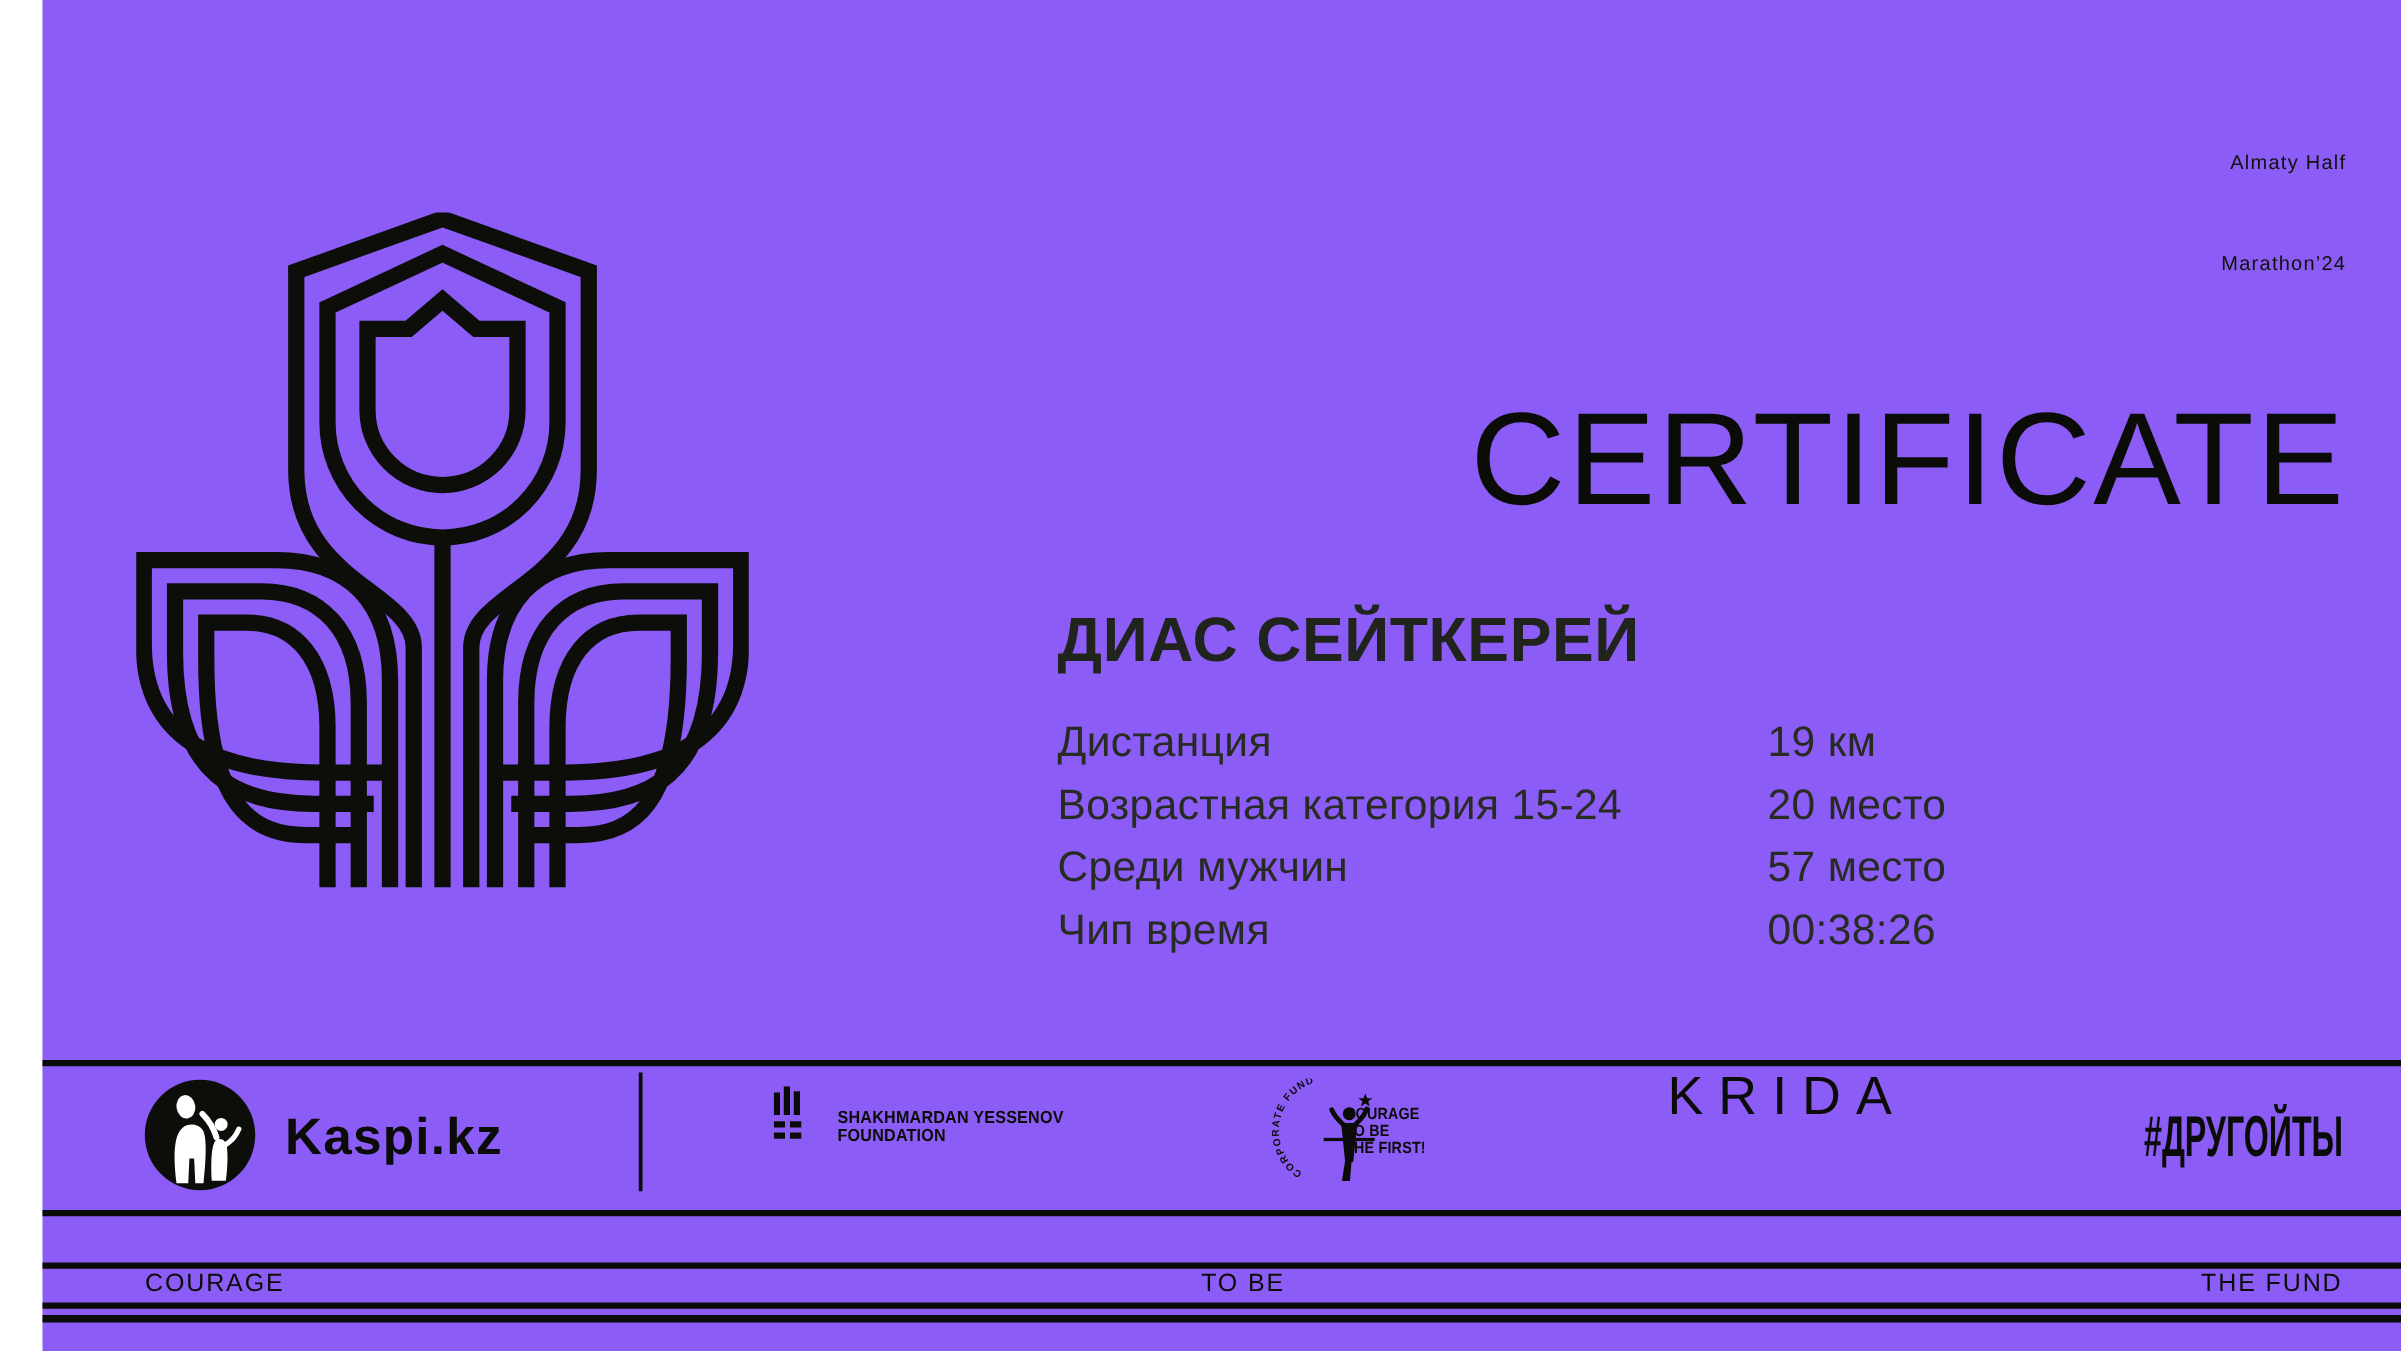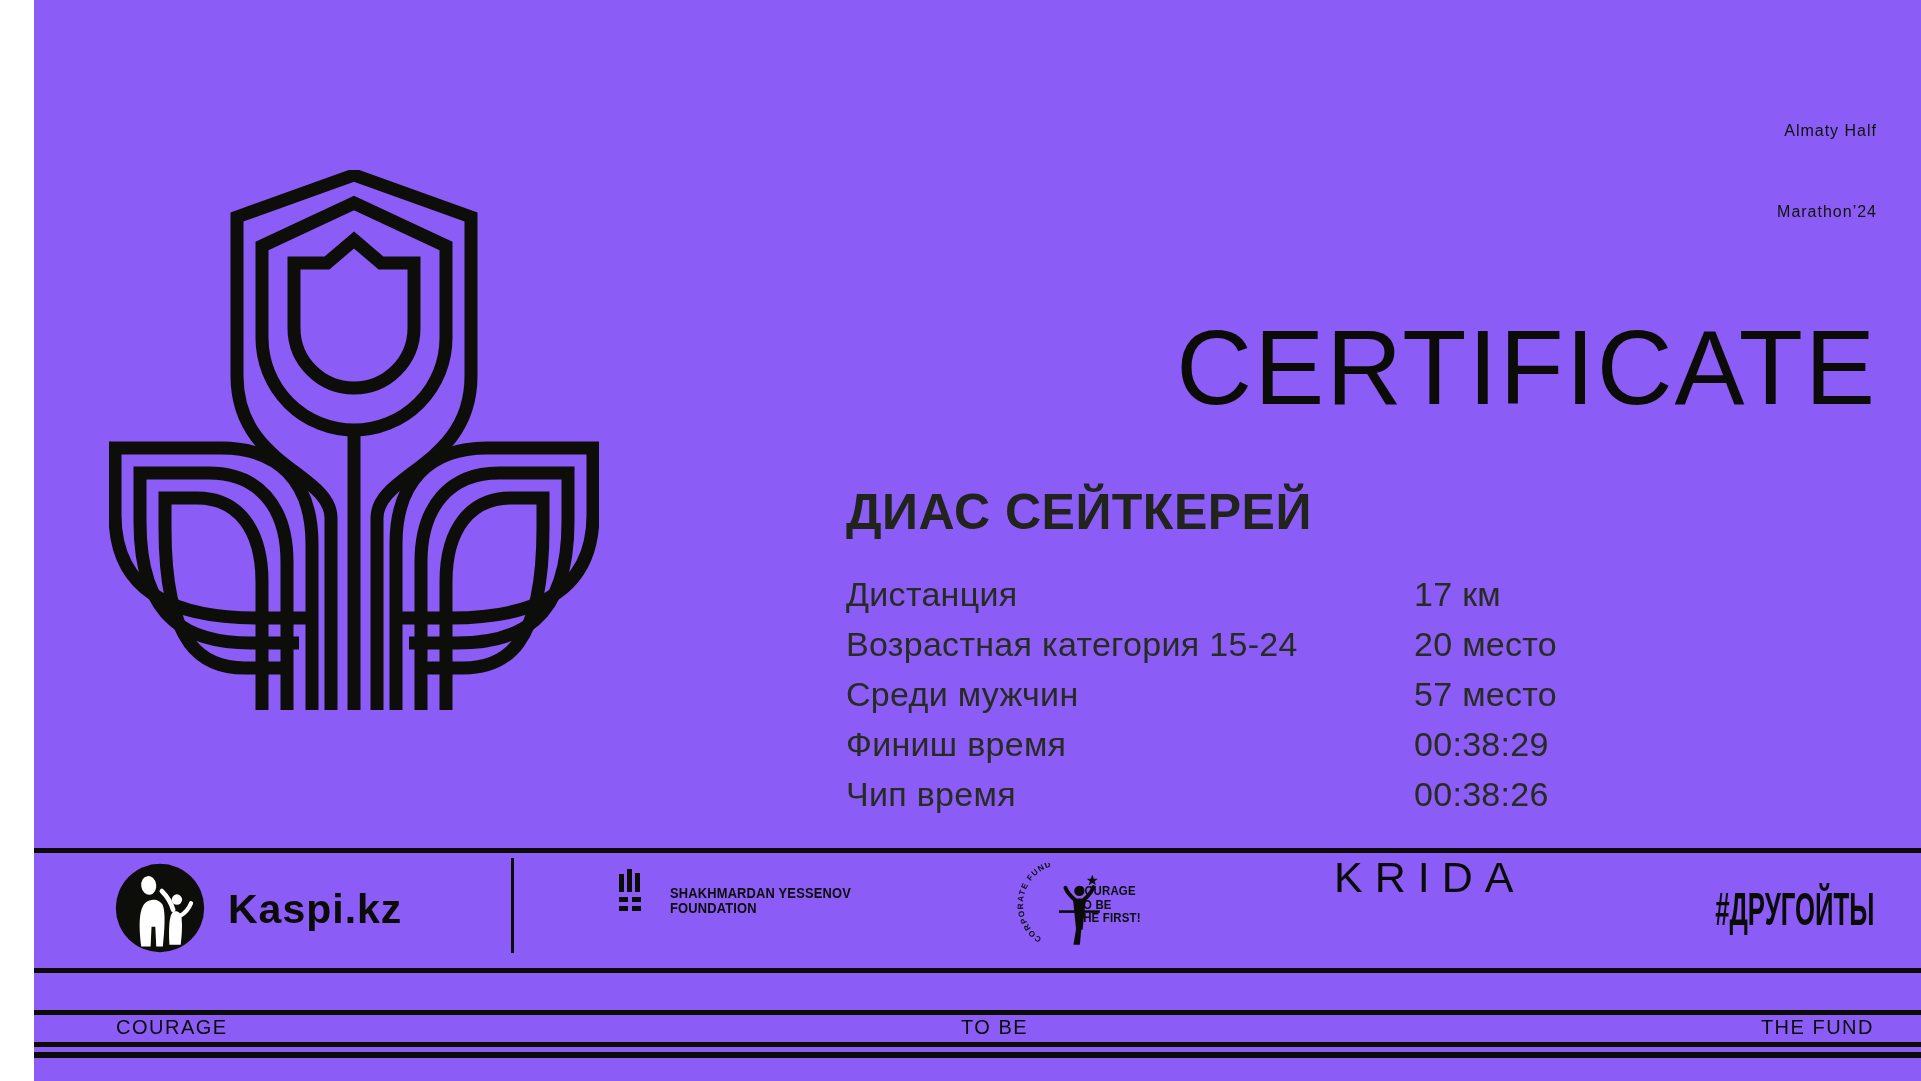--- a/index.html
+++ b/index.html
@@ -91,33 +91,29 @@
     <div>Marathon’24</div>
   </div>
 
   <div class="heading">CERTIFICATE</div>
 
   <div class="name">ДИАС СЕЙТКЕРЕЙ</div>
 
   <div class="results">
     <div class="result-row">
       <span class="result-label">Дистанция</span>
-      <span class="result-value">17 км</span>
+      <span class="result-value">19 км</span>
     </div>
     <div class="result-row">
       <span class="result-label">Возрастная категория 15-24</span>
       <span class="result-value">20 место</span>
     </div>
     <div class="result-row">
       <span class="result-label">Среди мужчин</span>
       <span class="result-value">57 место</span>
-    </div>
-    <div class="result-row">
-      <span class="result-label">Финиш время</span>
-      <span class="result-value">00:38:29</span>
     </div>
     <div class="result-row">
       <span class="result-label">Чип время</span>
       <span class="result-value">00:38:26</span>
     </div>
   </div>
 
   <div class="hr band-top"></div>
   <div class="hr band-bottom"></div>
   <div class="hr strip-top"></div>

